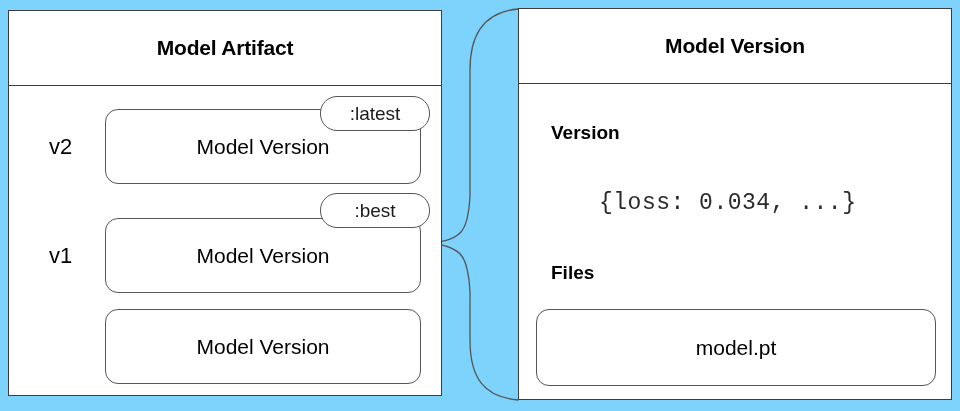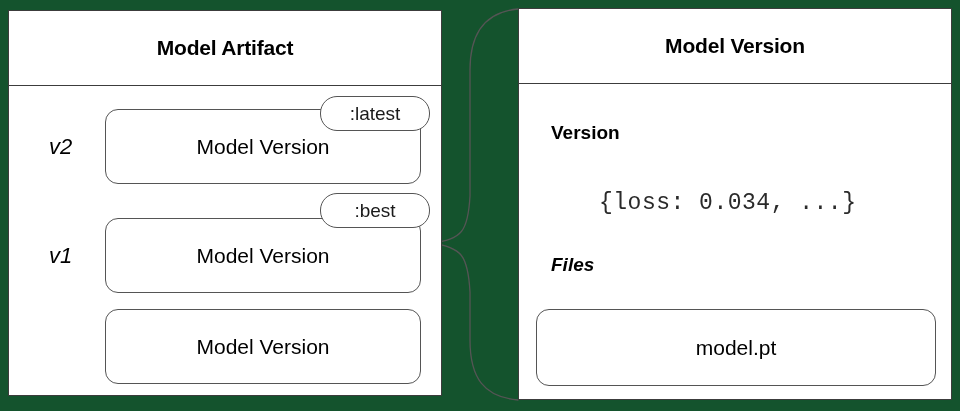--- a/index.html
+++ b/index.html
@@ -10,21 +10,21 @@
   }
   body {
     font-family: "Liberation Sans", sans-serif;
     color: #000000;
     -webkit-font-smoothing: antialiased;
   }
   #canvas {
     position: relative;
     width: 960px;
     height: 411px;
-    background: #14532d;
+    background: #7dd3fc;
     overflow: hidden;
   }
   #wires {
     position: absolute;
     left: 0;
     top: 0;
     width: 960px;
     height: 411px;
     pointer-events: none;
   }
@@ -75,21 +75,20 @@
   }
   .version-label {
     position: absolute;
     left: 40px;
     top: 0;
     height: 75px;
     display: flex;
     align-items: center;
     font-size: 22px;
     color: #000000;
-    font-style: italic;
   }
   .version-box {
     position: absolute;
     left: 96px;
     top: 0;
     width: 316px;
     height: 75px;
     box-sizing: border-box;
     border: 1.3px solid #555555;
     border-radius: 13px;
@@ -201,20 +200,20 @@
     <div class="panel-header">
       <div class="panel-title">Model Version</div>
     </div>
 
     <div class="panel-body">
 
       <div class="section-heading" style="left: 32px; top: 38px;">Version</div>
 
       <div class="metadata-value" style="left: 80px; top: 106px;">{loss: 0.034, ...}</div>
 
-      <div class="section-heading" style="left: 32px; top: 170px; font-style: italic;">Files</div>
+      <div class="section-heading" style="left: 32px; top: 178px;">Files</div>
 
       <div class="file-box" style="left: 17px; top: 225px; width: 400px; height: 77px;">model.pt</div>
 
     </div>
   </div>
 
 </div>
 
 </body></html>

